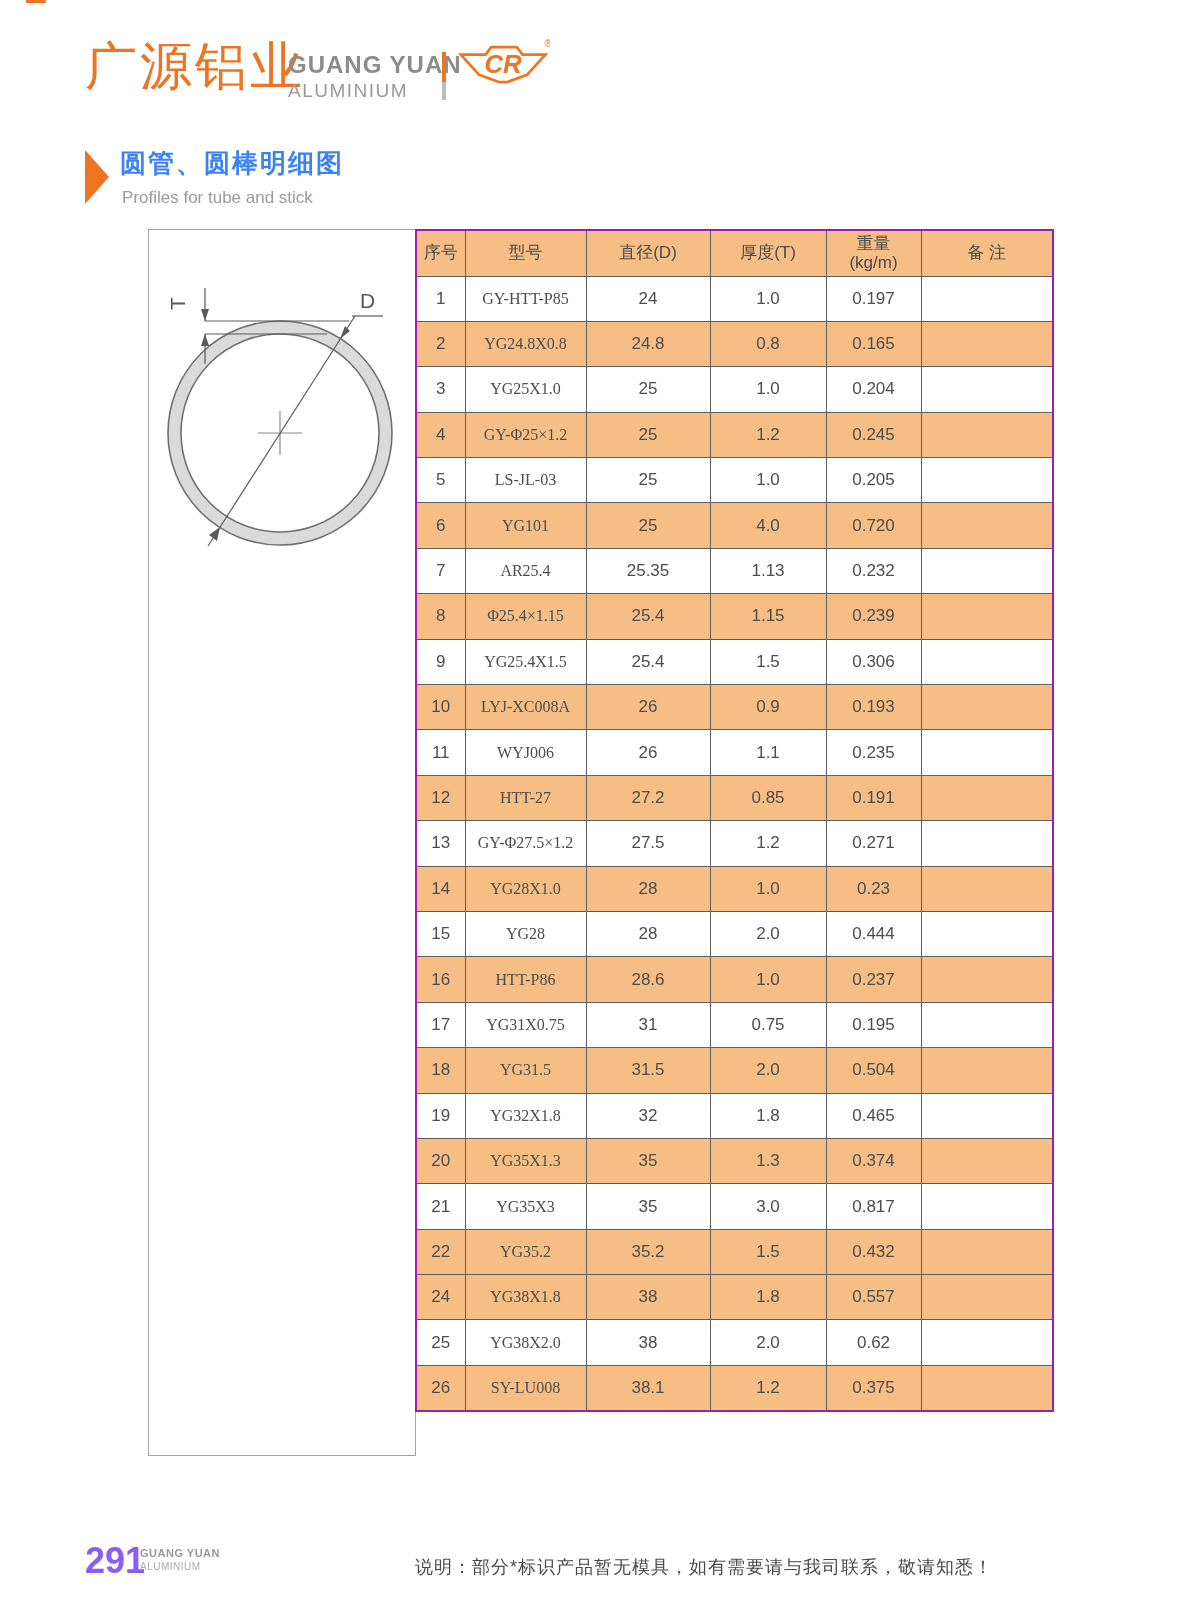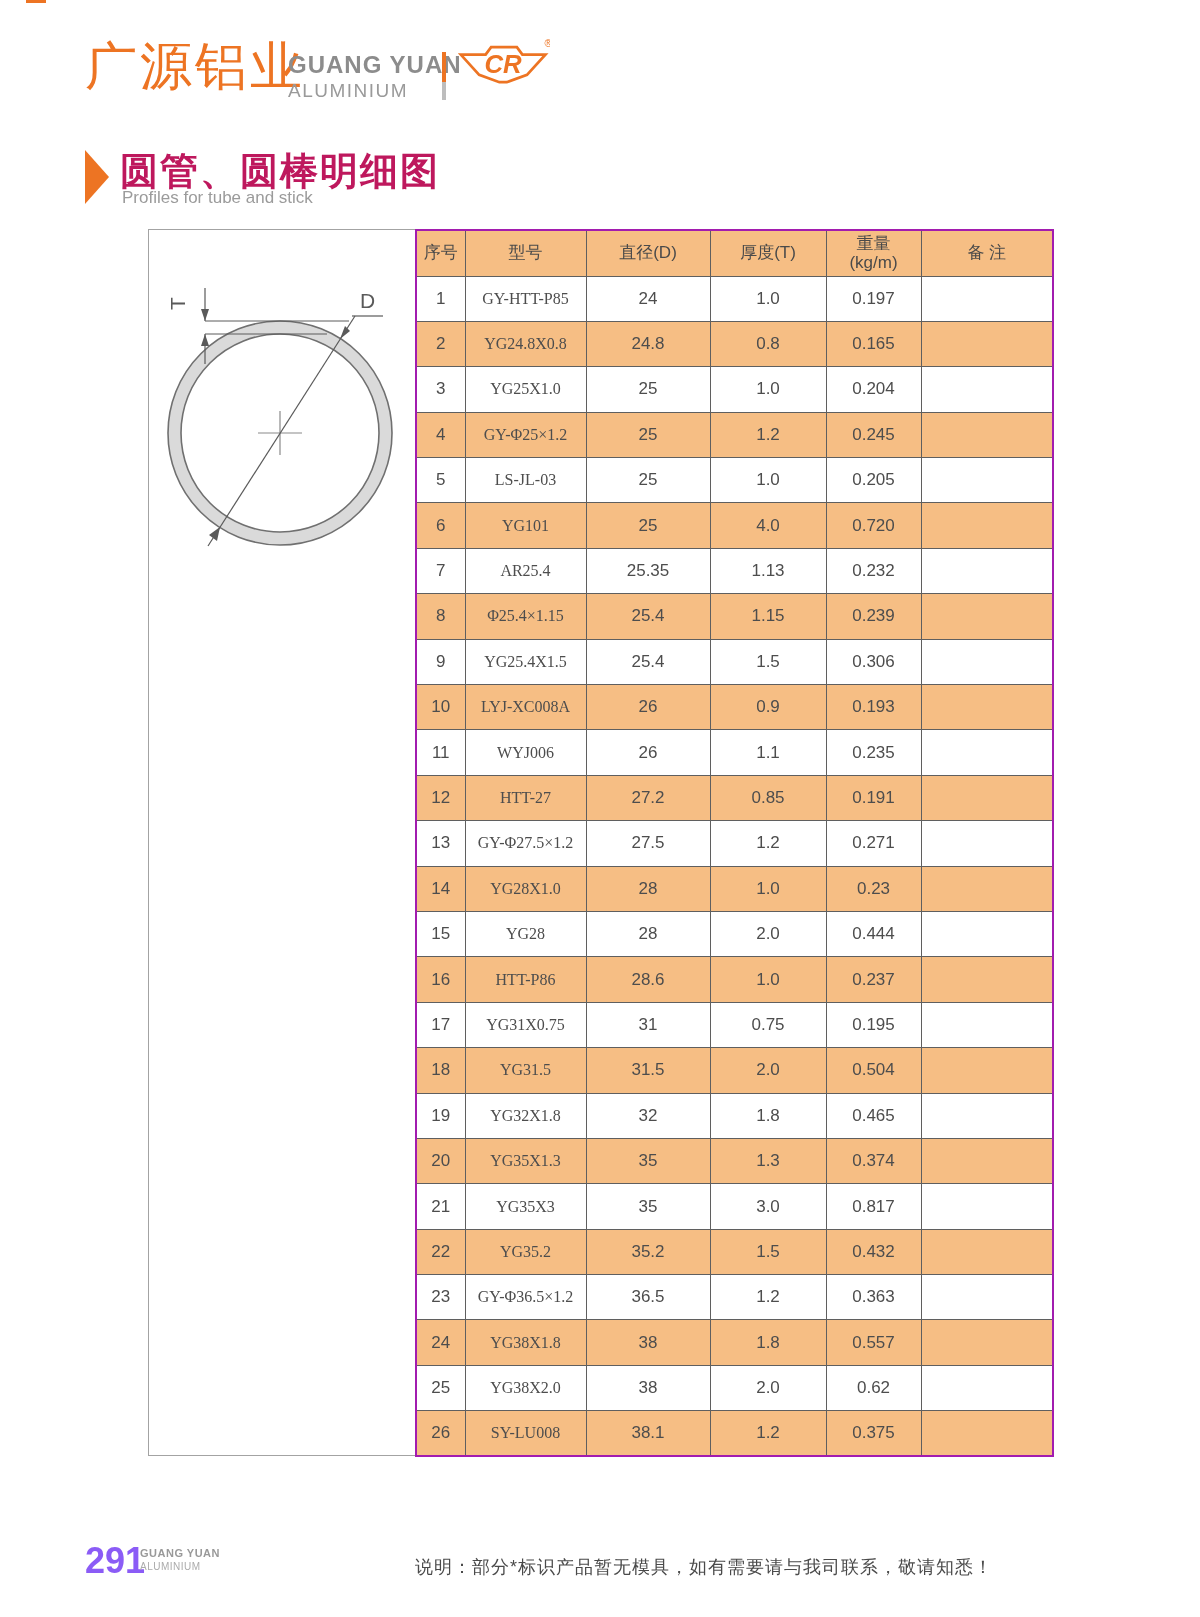--- a/index.html
+++ b/index.html
@@ -29,21 +29,21 @@
   .cr-logo{position:absolute;left:458px;top:38px;}
 
   
   .sec-arrow{
     position:absolute;left:85px;top:150px;width:24px;height:54px;
     background:#ed7423;
     clip-path:polygon(0 0,100% 50%,0 100%);
   }
   .sec-title-cn{
     position:absolute;left:120px;top:146px;
-    font-size:38px;font-weight:bold;color:#be185d;letter-spacing:2px;
+    font-size:26px;font-weight:bold;color:#3b82f6;letter-spacing:2px;
   }
   .sec-title-en{
     position:absolute;left:122px;top:188px;
     font-size:17px;color:#9b9b9b;
   }
 
   
   .diagram-box{
     position:absolute;left:148px;top:229px;width:266px;height:1225px;
     border:1px solid #a3a3a3;background:#ffffff;
@@ -349,28 +349,20 @@
 
         <tr class="alt">
           <td>22</td>
           <td class="model">YG35.2</td>
           <td>35.2</td>
           <td>1.5</td>
           <td>0.432</td>
           <td></td>
         </tr>
 
-        <tr>
-          <td>23</td>
-          <td class="model">GY-Φ36.5×1.2</td>
-          <td>36.5</td>
-          <td>1.2</td>
-          <td>0.363</td>
-          <td></td>
-        </tr>
 
         <tr class="alt">
           <td>24</td>
           <td class="model">YG38X1.8</td>
           <td>38</td>
           <td>1.8</td>
           <td>0.557</td>
           <td></td>
         </tr>
 

